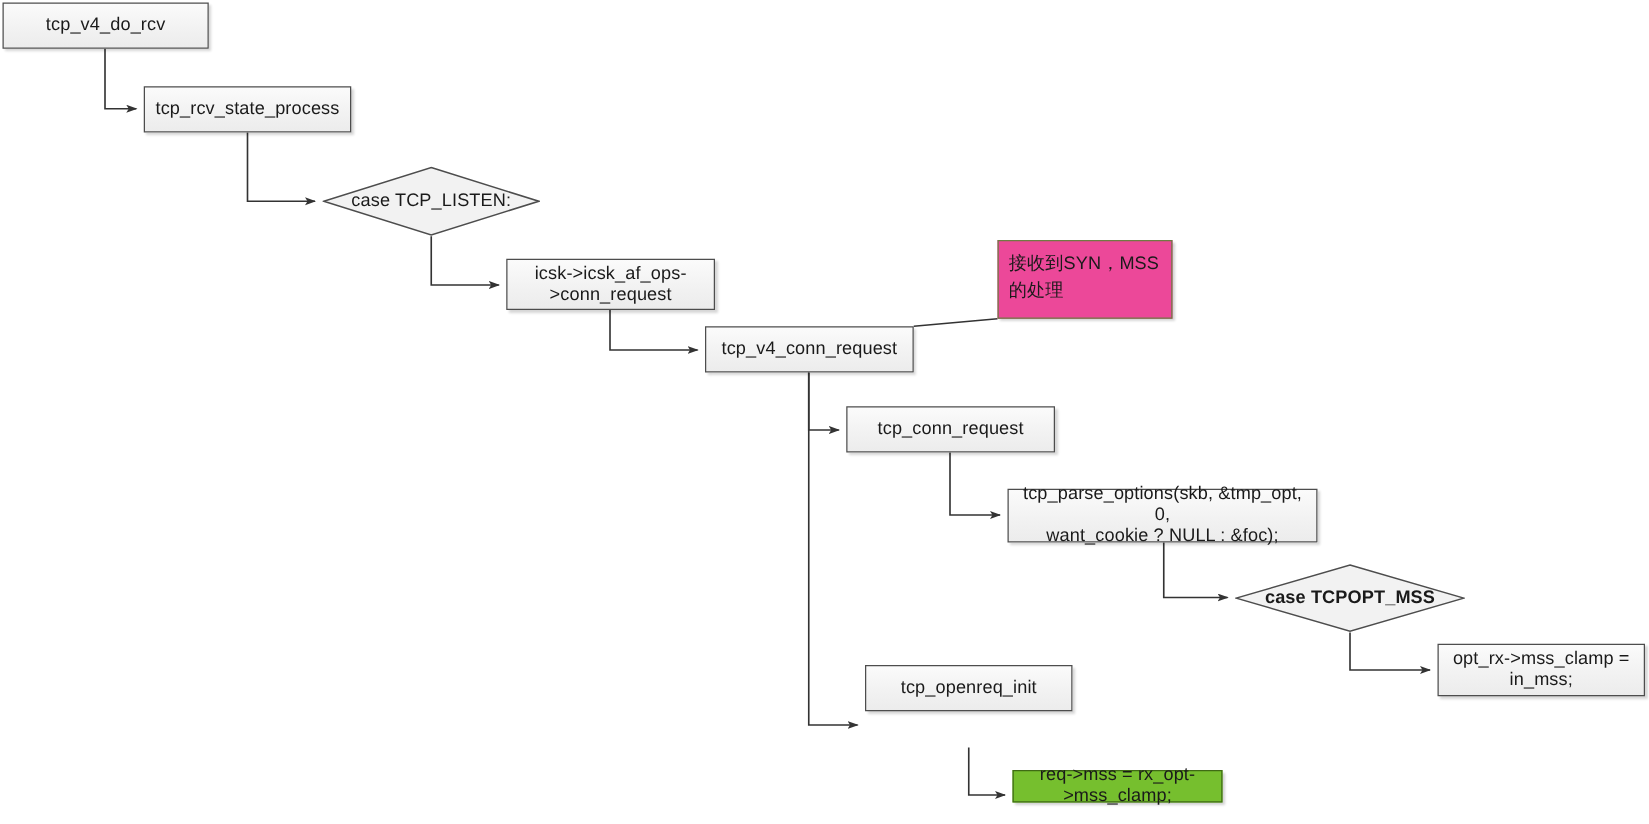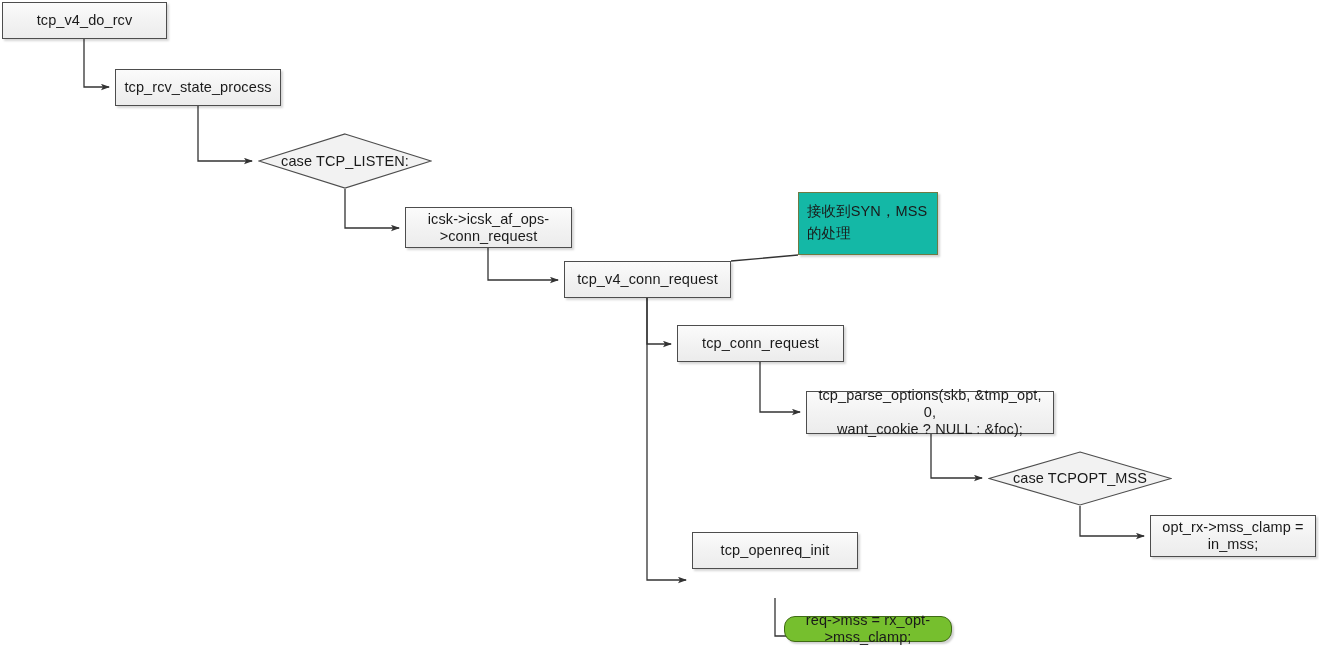--- a/index.html
+++ b/index.html
@@ -41,21 +41,21 @@
     white-space: pre-line;
   }
   .node.process {
     border: 1px solid #4d4d4d;
     background: linear-gradient(to bottom, #fbfbfb 0%, #f2f2f2 55%, #ececec 100%);
     box-shadow: 2px 2px 2px rgba(0,0,0,0.16);
     align-items: center;
   }
   .node.note {
     border: 1px solid #6f7a43;
-    background: #14b8a6;
+    background: #ec4899;
     box-shadow: 2px 2px 2px rgba(0,0,0,0.18);
     justify-content: flex-start;
     align-items: flex-start;
     text-align: left;
     padding: 7px 8px;
     line-height: 22px;
     font-size: 14.5px;
   }
   .node.highlight {
     border: 1px solid #3f6b14;
@@ -110,22 +110,22 @@
           <polygon points="87,1 173,28 87,55 1,28" fill="#f2f2f2" stroke="#4d4d4d" stroke-width="1.2"></polygon>
         </svg><span class="dlabel">case TCP_LISTEN:</span></div>
       <div class="node process" style="left: 405px; top: 207px; width: 167px; height: 41px;"><span>icsk-&gt;icsk_af_ops-
 &gt;conn_request</span></div>
       <div class="node note" style="left: 798px; top: 192px; width: 140px; height: 63px;"><span>接收到SYN，MSS
 的处理</span></div>
       <div class="node process" style="left: 564px; top: 261px; width: 167px; height: 37px;"><span>tcp_v4_conn_request</span></div>
       <div class="node process" style="left: 677px; top: 325px; width: 167px; height: 37px;"><span>tcp_conn_request</span></div>
       <div class="node process" style="left: 806px; top: 391px; width: 248px; height: 43px;"><span>tcp_parse_options(skb, &amp;tmp_opt, 0,
 want_cookie ? NULL : &amp;foc);</span></div>
-      <div class="node decision" style="left: 988px; top: 451px; width: 184px; height: 55px;"><svg class="dshape" viewBox="0 0 184 55" preserveAspectRatio="none">
+      <div class="node decision" style="left: 988px; top: 451px; width: 184px; height: 55px; font-weight: bold;"><svg class="dshape" viewBox="0 0 184 55" preserveAspectRatio="none">
           <polygon points="92,1 183,27.5 92,54 1,27.5" fill="#f2f2f2" stroke="#4d4d4d" stroke-width="1.2"></polygon>
         </svg><span class="dlabel">case TCPOPT_MSS</span></div>
       <div class="node process" style="left: 1150px; top: 515px; width: 166px; height: 42px;"><span>opt_rx-&gt;mss_clamp =
 in_mss;</span></div>
       <div class="node process" style="left: 692px; top: 532px; width: 166px; height: 37px;"><span>tcp_openreq_init</span></div>
-      <div class="node highlight" style="left: 784px; top: 616px; width: 168px; height: 26px; border-radius: 11px;"><span>req-&gt;mss = rx_opt-
+      <div class="node highlight" style="left: 810px; top: 616px; width: 168px; height: 26px;"><span>req-&gt;mss = rx_opt-
 &gt;mss_clamp;</span></div>
     </div>
 </div>
 
 </body></html>

